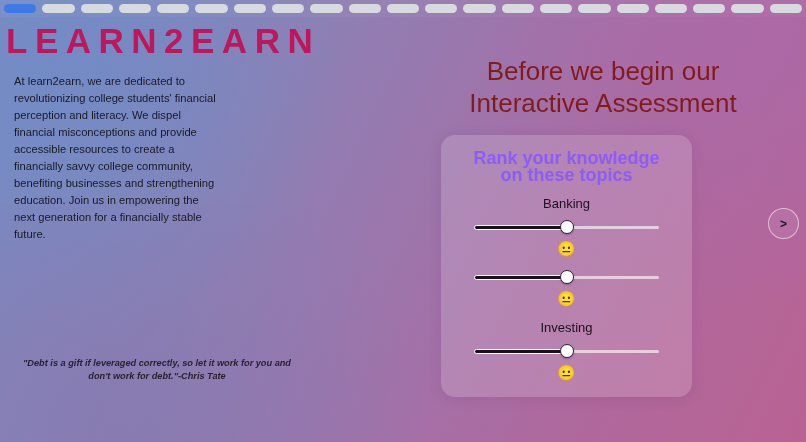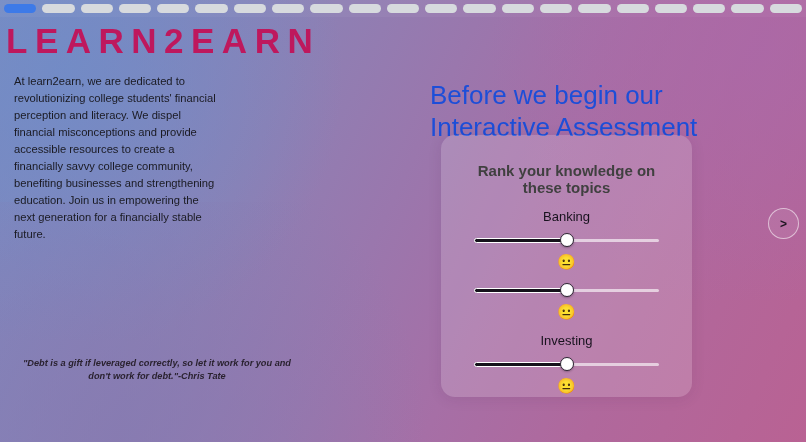--- a/index.html
+++ b/index.html
@@ -124,46 +124,46 @@
   
   .right-col {
     position: absolute;
     left: 400px; top: 17px;
     width: 406px;
     height: 425px;
   }
 
   .assessment-heading {
     width: 346px;
-    margin: 62px auto 0 auto;
-    text-align: left;
+    margin: 38px auto 0 auto;
+    text-align: center;
     font-size: 26px;
     font-weight: 400;
     line-height: 32px;
-    color: #1d4ed8;
+    color: #7f1d1d;
   }
 
   .card {
     position: absolute;
     left: 41px;
     top: 118px;
     width: 251px;
     height: 262px;
     border-radius: 14px;
     background: rgba(255,255,255,0.16);
     box-shadow: 0 2px 14px rgba(60,30,70,0.10);
   }
 
   .card-title {
-    margin: 28px 20px 0 20px;
-    text-align: center;
-    font-size: 15px;
+    margin: 15px 20px 0 20px;
+    text-align: center;
+    font-size: 18px;
     font-weight: 700;
     line-height: 16.5px;
-    color: #404040;
+    color: #8b5cf6;
   }
 
   .topic { margin-top: 13px; }
   .topic-label {
     text-align: center;
     font-size: 13px;
     font-weight: 400;
     color: #18121e;
     margin-bottom: 9px;
   }

